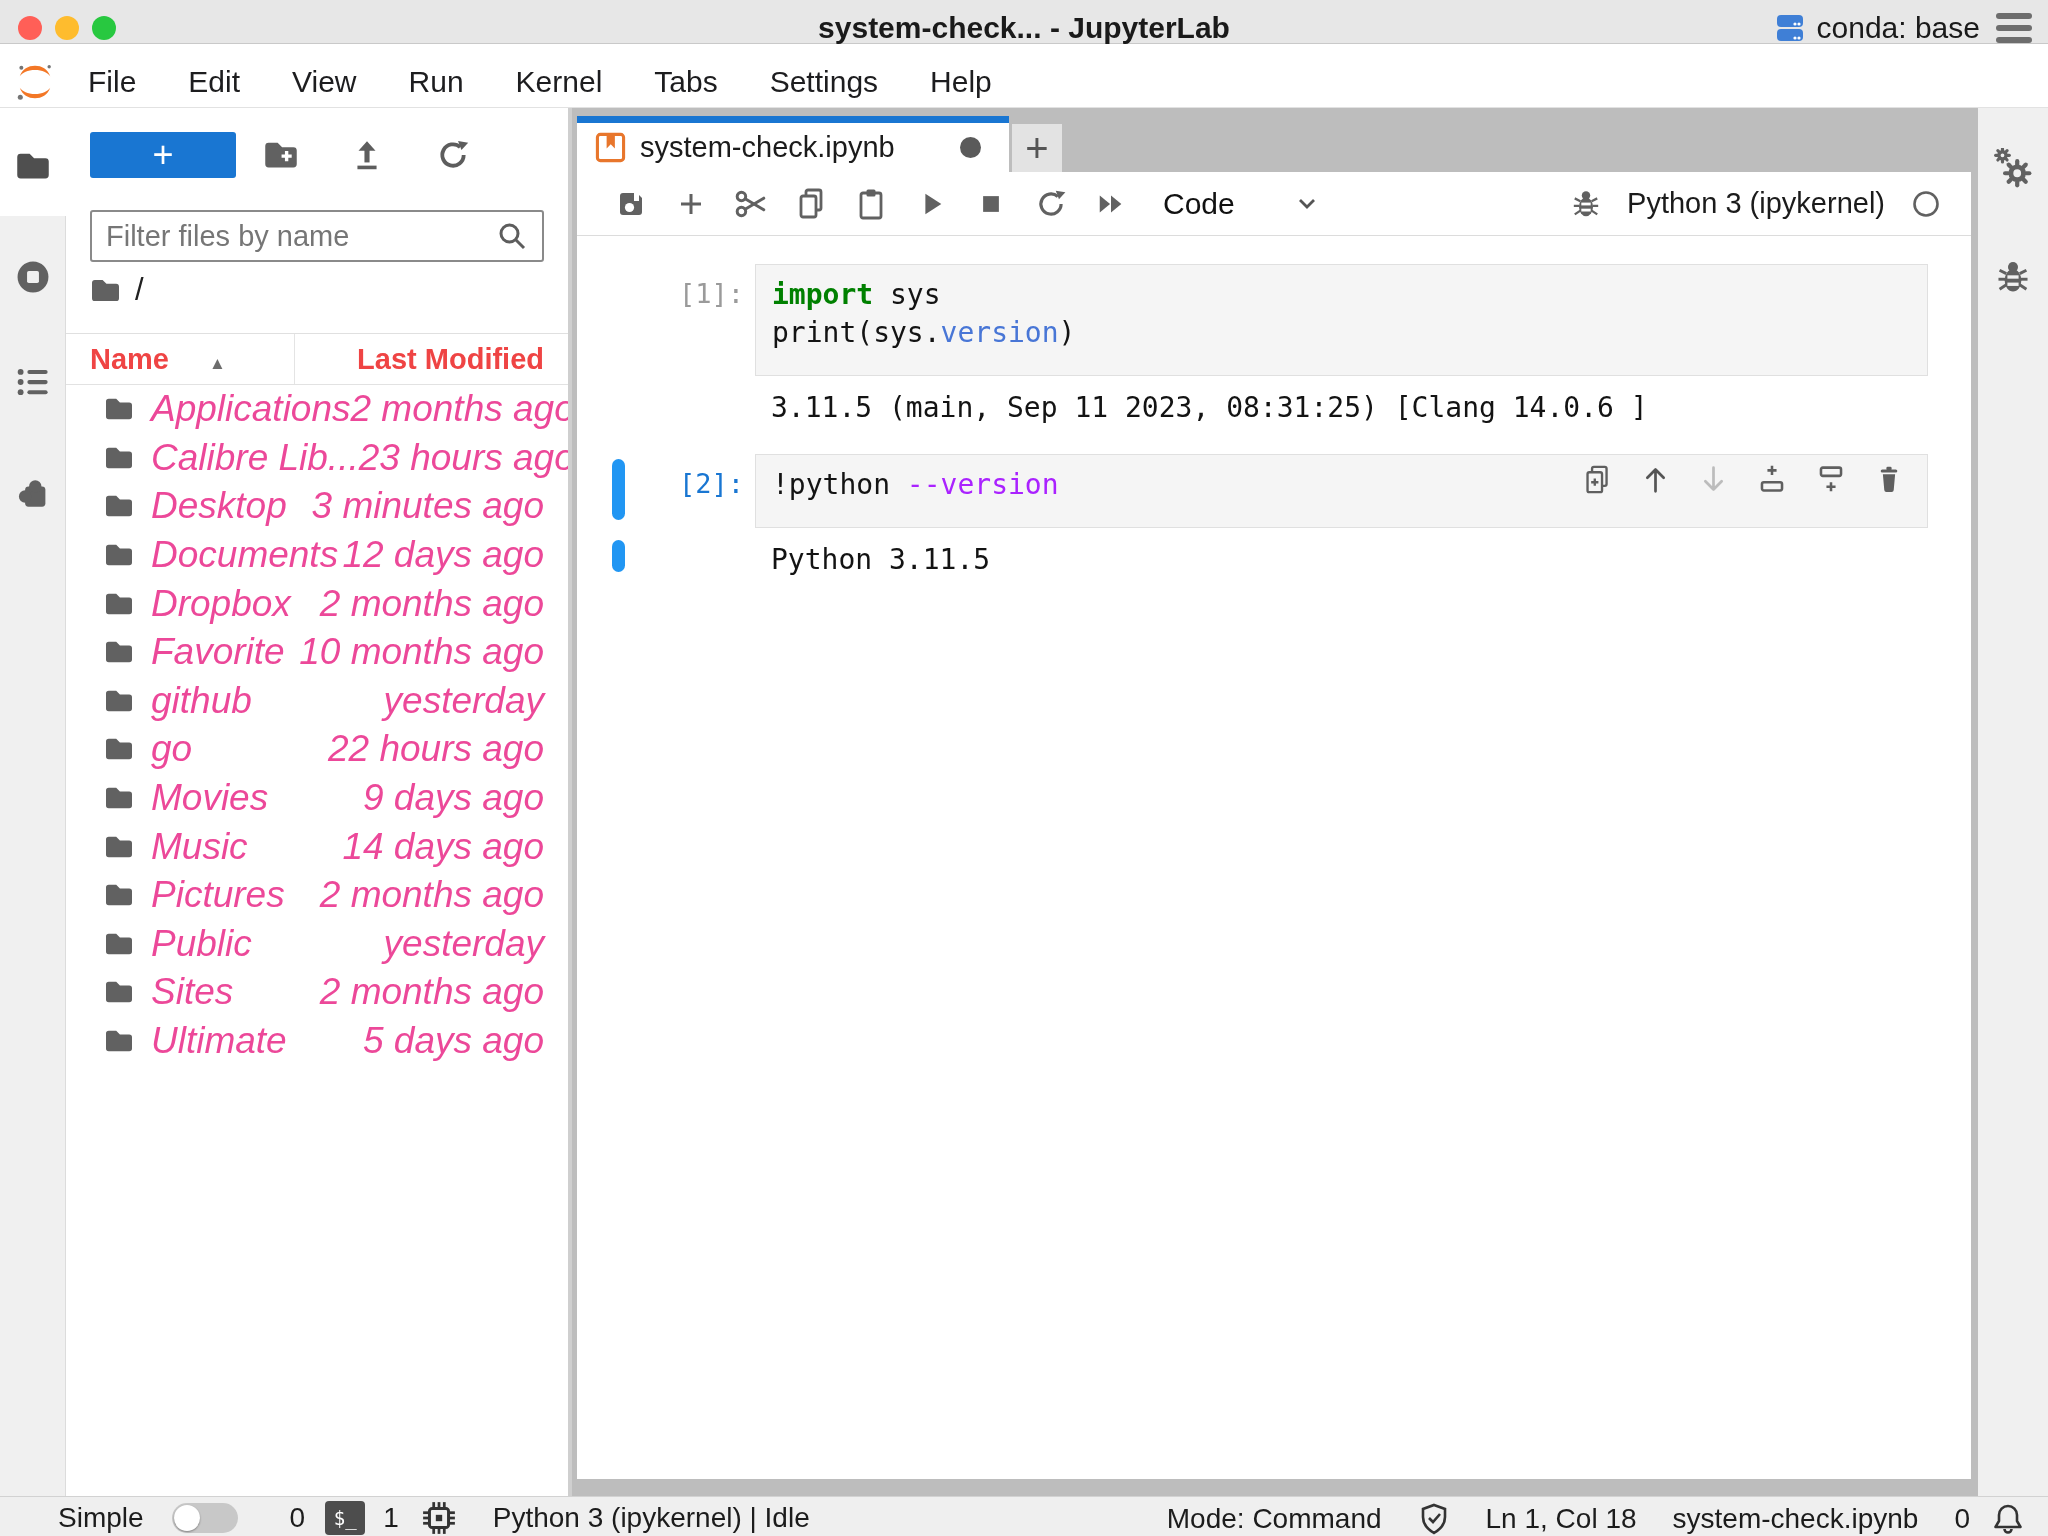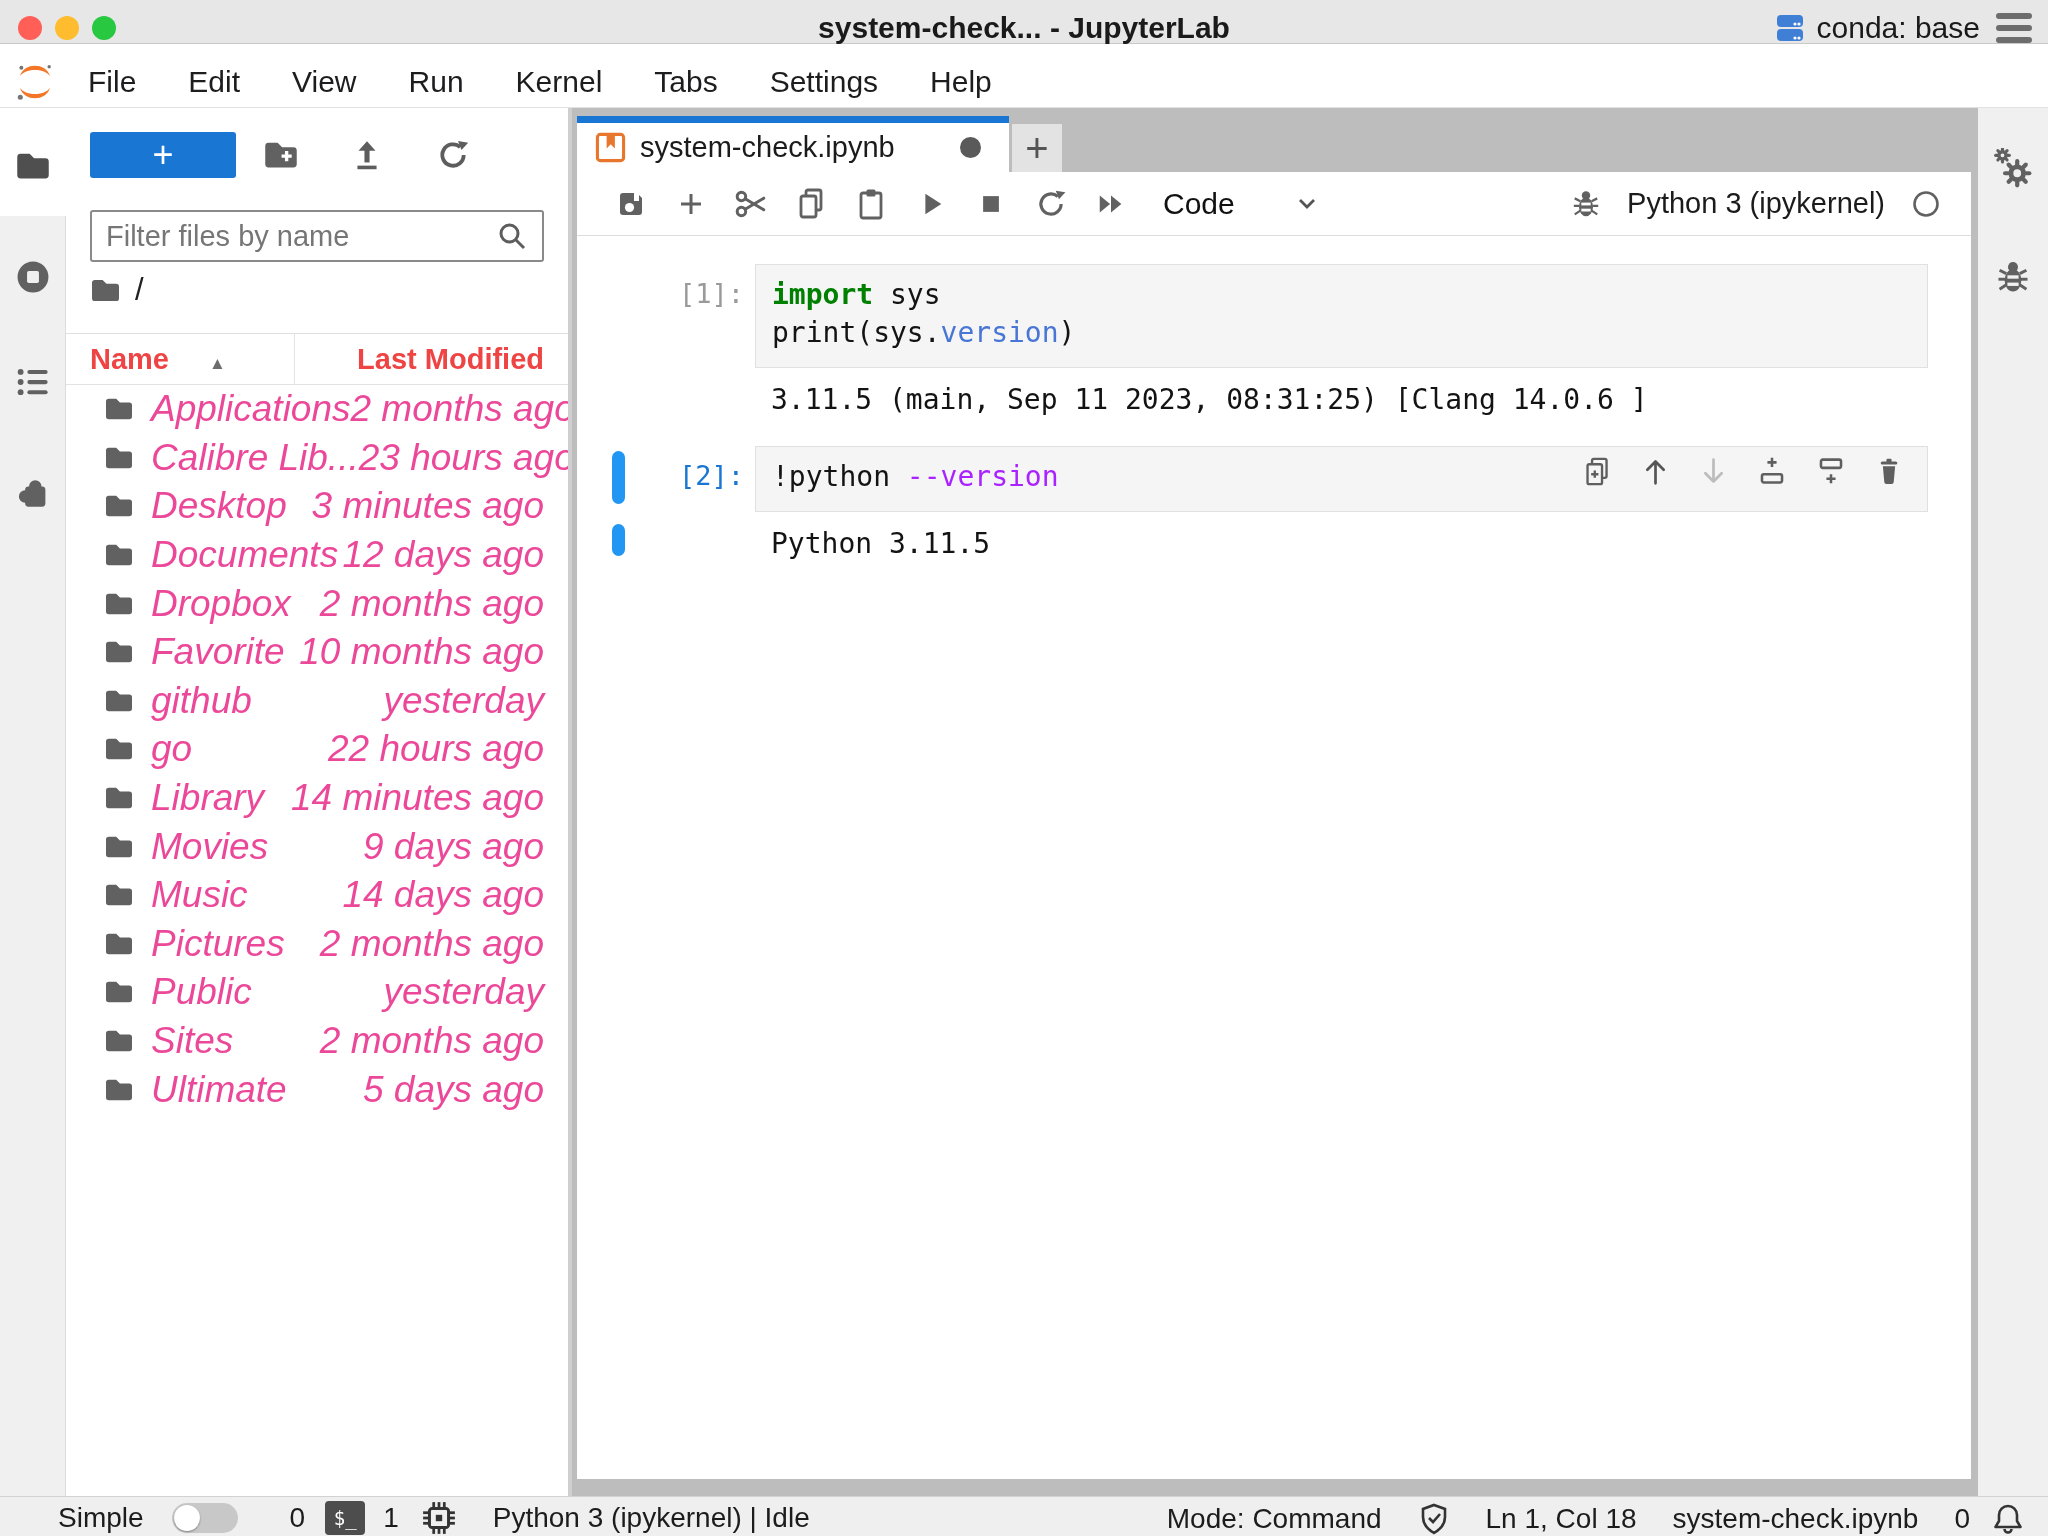--- a/index.html
+++ b/index.html
@@ -65,21 +65,21 @@
   .tb-spacer { flex:1; }
   .kernel-group { display:flex; align-items:center; gap:26px; }
   .kernel-name { font-size:29px; color:#1b1b1b; }
 
   
   .cells { flex:1; padding-top:28px; font-family:"DejaVu Sans Mono",monospace; overflow:hidden; }
   .cell-row { display:flex; position:relative; }
   .prompt-col { width:178px; flex-shrink:0; text-align:right; padding-right:11px; padding-top:14px; font-size:27px; color:#9a9a9a; }
   .prompt-col.active { color:#1976d2; }
   .out-prompt { width:178px; flex-shrink:0; }
-  .cell-box { flex:1; margin-right:43px; background:#f5f5f5; border:1px solid #e0e0e0; padding:11px 200px 15px 16px; position:relative; }
+  .cell-box { flex:1; margin-right:43px; background:#f5f5f5; border:1px solid #e0e0e0; padding:11px 200px 23px 16px; position:relative; }
   .code-line { font-size:28px; line-height:38px; white-space:pre; color:#131313; }
   .tok.kw { color:#008000; font-weight:bold; }
   .tok.prop { color:#4876d6; }
   .tok.meta { color:#aa22ff; }
   .out-row { display:flex; margin:12px 0 26px; position:relative; }
   .out-text { flex:1; padding-left:16px; font-size:28px; line-height:40px; color:#131313; white-space:pre; }
   .collapser { position:absolute; left:35px; width:13px; border-radius:7px; background:#2196f3; cursor:pointer; }
   .collapser.in { top:5px; bottom:8px; }
   .collapser.out { top:0; bottom:8px; }
   .cell-toolbar { position:absolute; top:9px; right:24px; display:flex; gap:29px; align-items:center; }
@@ -310,29 +310,20 @@
         <span class="fmod">yesterday</span>
       </div>
         <div class="fb-row">
         <span>
           <svg width="30" height="26" viewBox="0 0 32 28">
               <path d="M2 6 a3 3 0 0 1 3-3 h8 l4 4 h10 a3 3 0 0 1 3 3 v12 a3 3 0 0 1 -3 3 H5 a3 3 0 0 1 -3-3 Z" fill="#616161"></path>
             </svg>
         </span>
         <span class="fname">go</span>
         <span class="fmod">22 hours ago</span>
-      </div>
-        <div class="fb-row">
-        <span>
-          <svg width="30" height="26" viewBox="0 0 32 28">
-              <path d="M2 6 a3 3 0 0 1 3-3 h8 l4 4 h10 a3 3 0 0 1 3 3 v12 a3 3 0 0 1 -3 3 H5 a3 3 0 0 1 -3-3 Z" fill="#616161"></path>
-            </svg>
-        </span>
-        <span class="fname">Library</span>
-        <span class="fmod">14 minutes ago</span>
       </div>
         <div class="fb-row">
         <span>
           <svg width="30" height="26" viewBox="0 0 32 28">
               <path d="M2 6 a3 3 0 0 1 3-3 h8 l4 4 h10 a3 3 0 0 1 3 3 v12 a3 3 0 0 1 -3 3 H5 a3 3 0 0 1 -3-3 Z" fill="#616161"></path>
             </svg>
         </span>
         <span class="fname">Movies</span>
         <span class="fmod">9 days ago</span>
       </div>

